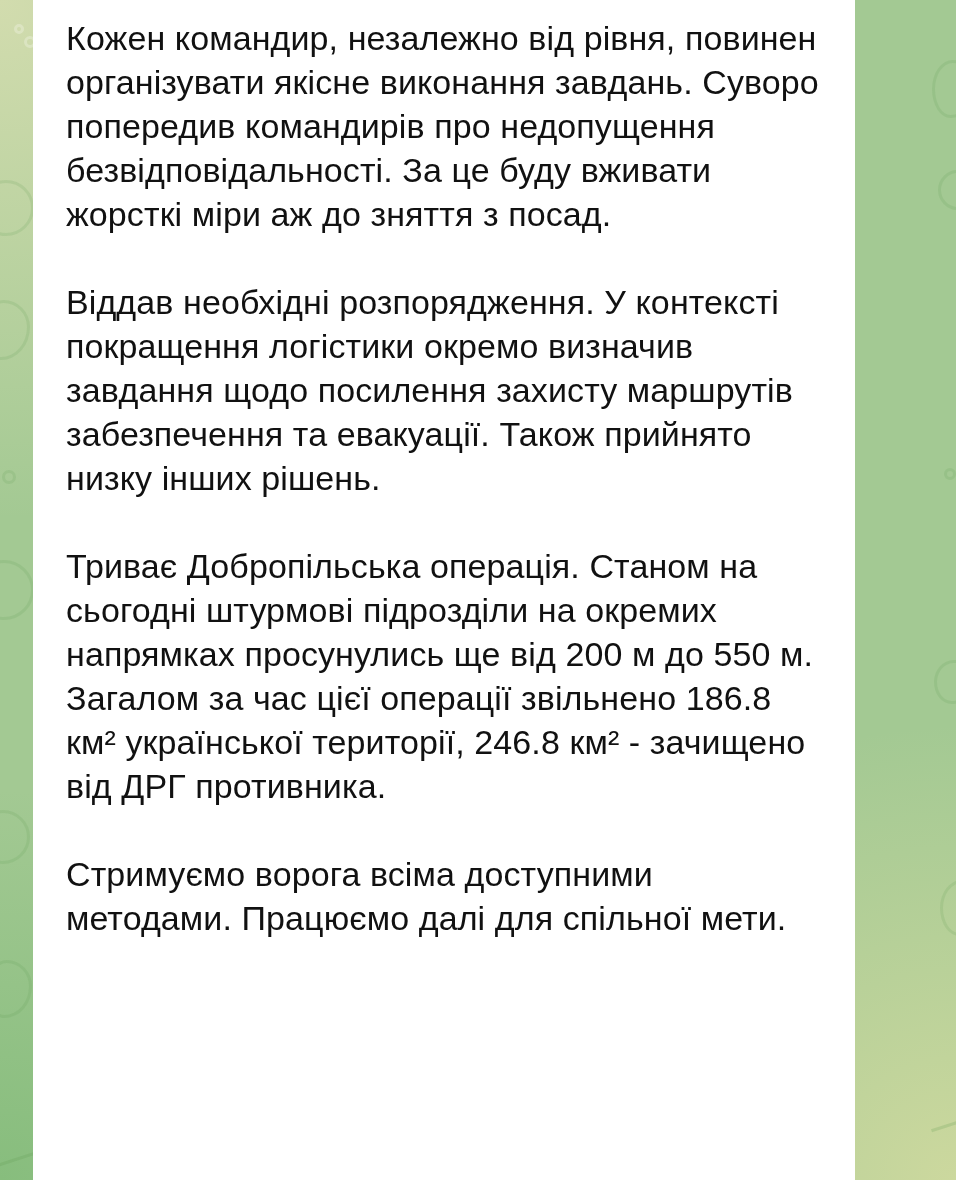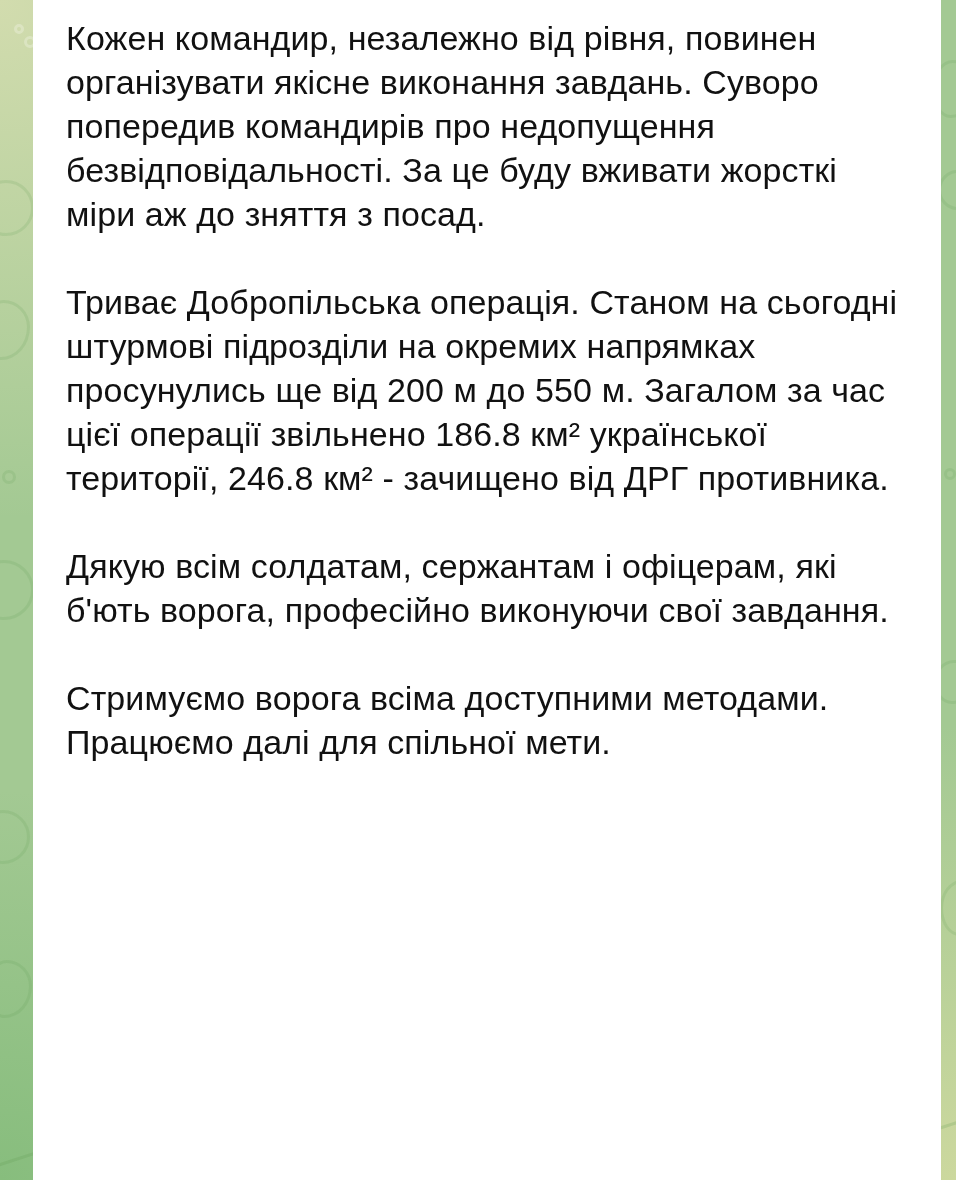--- a/index.html
+++ b/index.html
@@ -32,21 +32,21 @@
   .doodle.light { border-color: #f4f7e8; opacity: 0.35; }
   .doodle.blob  { border-radius: 45% 55% 60% 40% / 50% 45% 55% 50%; }
   .doodle.line  {
     border: none; border-top: 3px solid #5f9b52;
     border-radius: 0; transform: rotate(-18deg); opacity: 0.22;
   }
   
   .bubble {
     position: absolute;
     left: 33px; top: 0;
-    width: 908px; height: 1180px;
+    width: 822px; height: 1180px;
     background: #ffffff;
     padding: 16px 33px 0 33px;
   }
   .msg-paragraph {
     font-size: 34px;
     line-height: 44px;
     letter-spacing: 0.1px;
     color: #111111;
     margin: 0 0 44px 0;
     white-space: pre-wrap;
@@ -75,18 +75,18 @@
     <div class="doodle" style="left:938px; top:170px; width:40px; height:40px;"></div>
     <div class="doodle" style="left:944px; top:468px; width:12px; height:12px;"></div>
     <div class="doodle blob" style="left:934px; top:660px; width:44px; height:44px;"></div>
     <div class="doodle blob" style="left:940px; top:880px; width:48px; height:56px;"></div>
     <div class="doodle line" style="left:930px; top:1120px; width:60px;"></div>
   </div>
 
   <div class="bubble">
 
   <p class="msg-paragraph">Кожен командир, незалежно від рівня, повинен організувати якісне виконання завдань. Суворо попередив командирів про недопущення безвідповідальності. За це буду вживати жорсткі міри аж до зняття з посад.</p>
+      <p class="msg-paragraph">Віддав необхідні розпорядження. У контексті покращення логістики окремо визначив завдання щодо посилення захисту маршрутів забезпечення та евакуації. Також прийнято низку інших рішень.</p>
       <p class="msg-paragraph">Триває Добропільська операція. Станом на сьогодні штурмові підрозділи на окремих напрямках просунулись ще від 200 м до 550 м. Загалом за час цієї операції звільнено 186.8 км² української території, 246.8 км² - зачищено від ДРГ противника.</p>
-      <p class="msg-paragraph">Дякую всім солдатам, сержантам і офіцерам, які б'ють ворога, професійно виконуючи свої завдання.</p>
       <p class="msg-paragraph">Стримуємо ворога всіма доступними методами. Працюємо далі для спільної мети.</p>
     </div>
 
 </div>
 
 </body></html>

